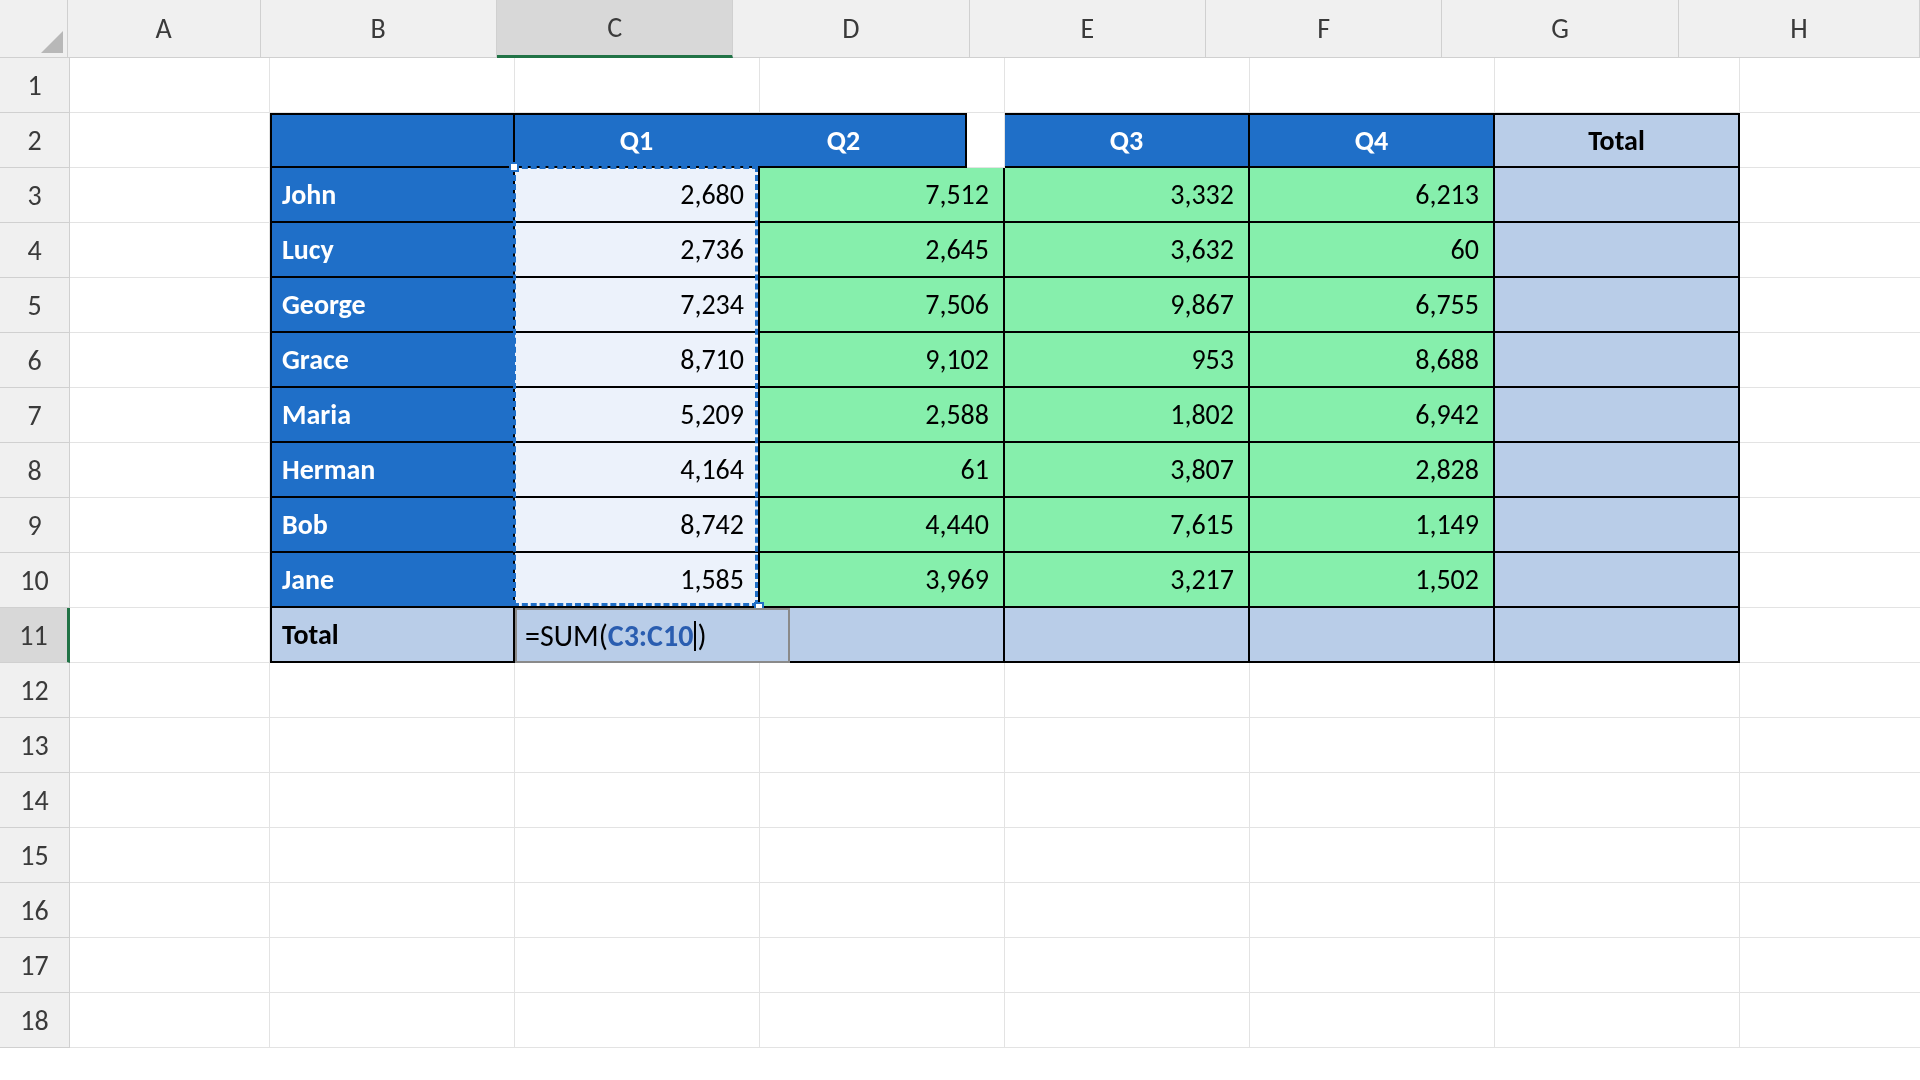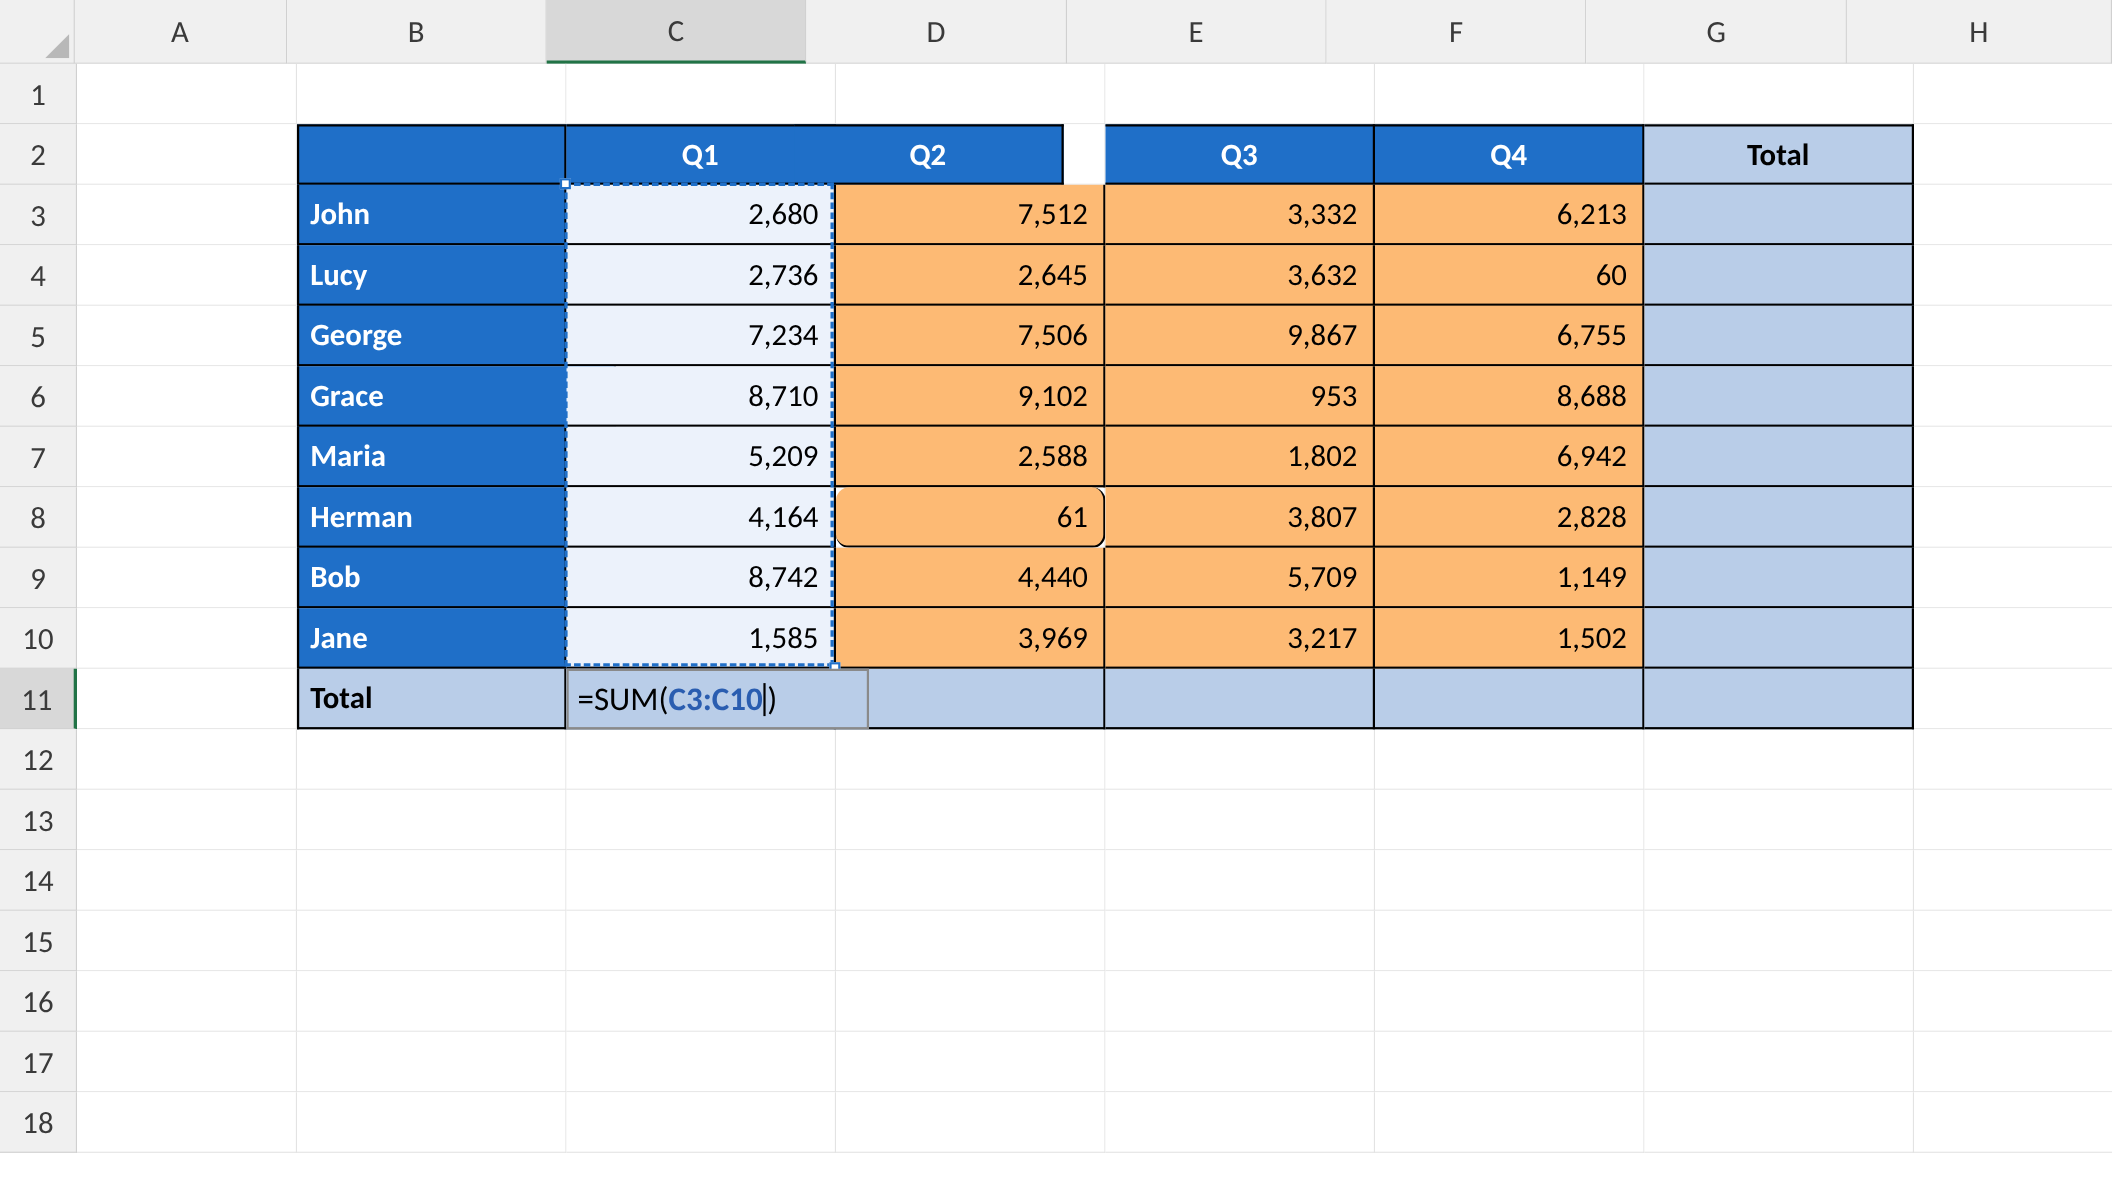--- a/index.html
+++ b/index.html
@@ -91,21 +91,21 @@
   .name-blue {
     background: #1f6fc8;
     color: #ffffff;
     font-weight: bold;
     justify-content: flex-start;
     border-right: 2px solid #000;
     border-bottom: 2px solid #000;
     border-left: 2px solid #000;
   }
   .num {
-    background: #fdba74;
+    background: #86efac;
     color: #000;
     justify-content: flex-end;
     border-right: 2px solid #000;
     border-bottom: 2px solid #000;
     padding-right: 14px;
   }
   .total-col {
     background: #b9cde8;
     border-right: 2px solid #000;
     border-bottom: 2px solid #000;
@@ -407,28 +407,28 @@
       <div class="cell num" style="left: 1180px; top: 275px; width: 245px; height: 55px;">8,688</div>
       <div class="cell total-col" style="left: 1425px; top: 275px; width: 245px; height: 55px;"></div>
       <div class="cell name-blue" style="left: 200px; top: 330px; width: 245px; height: 55px;">Maria</div>
       <div class="cell num sel-col" style="left: 445px; top: 330px; width: 245px; height: 55px;">5,209</div>
       <div class="cell num" style="left: 690px; top: 330px; width: 245px; height: 55px;">2,588</div>
       <div class="cell num" style="left: 935px; top: 330px; width: 245px; height: 55px;">1,802</div>
       <div class="cell num" style="left: 1180px; top: 330px; width: 245px; height: 55px;">6,942</div>
       <div class="cell total-col" style="left: 1425px; top: 330px; width: 245px; height: 55px;"></div>
       <div class="cell name-blue" style="left: 200px; top: 385px; width: 245px; height: 55px;">Herman</div>
       <div class="cell num sel-col" style="left: 445px; top: 385px; width: 245px; height: 55px;">4,164</div>
-      <div class="cell num" style="left: 690px; top: 385px; width: 245px; height: 55px; border-radius: 12px;">61</div>
+      <div class="cell num" style="left: 690px; top: 385px; width: 245px; height: 55px;">61</div>
       <div class="cell num" style="left: 935px; top: 385px; width: 245px; height: 55px;">3,807</div>
       <div class="cell num" style="left: 1180px; top: 385px; width: 245px; height: 55px;">2,828</div>
       <div class="cell total-col" style="left: 1425px; top: 385px; width: 245px; height: 55px;"></div>
       <div class="cell name-blue" style="left: 200px; top: 440px; width: 245px; height: 55px;">Bob</div>
       <div class="cell num sel-col" style="left: 445px; top: 440px; width: 245px; height: 55px;">8,742</div>
       <div class="cell num" style="left: 690px; top: 440px; width: 245px; height: 55px;">4,440</div>
-      <div class="cell num" style="left: 935px; top: 440px; width: 245px; height: 55px;">5,709</div>
+      <div class="cell num" style="left: 935px; top: 440px; width: 245px; height: 55px;">7,615</div>
       <div class="cell num" style="left: 1180px; top: 440px; width: 245px; height: 55px;">1,149</div>
       <div class="cell total-col" style="left: 1425px; top: 440px; width: 245px; height: 55px;"></div>
       <div class="cell name-blue" style="left: 200px; top: 495px; width: 245px; height: 55px;">Jane</div>
       <div class="cell num sel-col" style="left: 445px; top: 495px; width: 245px; height: 55px;">1,585</div>
       <div class="cell num" style="left: 690px; top: 495px; width: 245px; height: 55px;">3,969</div>
       <div class="cell num" style="left: 935px; top: 495px; width: 245px; height: 55px;">3,217</div>
       <div class="cell num" style="left: 1180px; top: 495px; width: 245px; height: 55px;">1,502</div>
       <div class="cell total-col" style="left: 1425px; top: 495px; width: 245px; height: 55px;"></div>
       <div class="cell total-row" style="left: 200px; top: 550px; width: 245px; height: 55px;">Total</div>
       <div class="cell total-cell" style="left: 445px; top: 550px; width: 245px; height: 55px;"></div>

